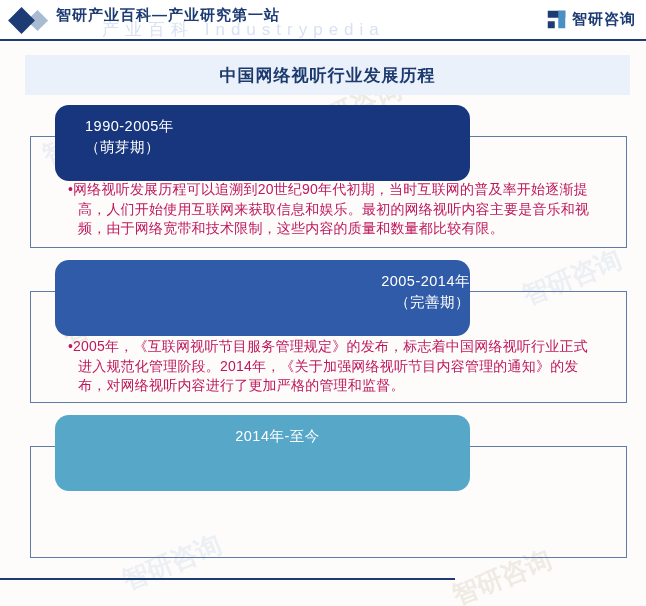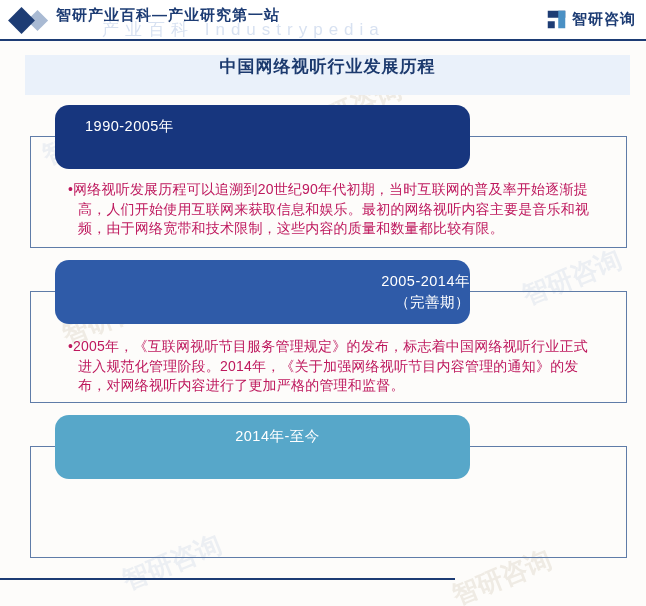--- a/index.html
+++ b/index.html
@@ -75,21 +75,21 @@
     color: #1d3c74;
     letter-spacing: 1px;
   }
 
   
   .banner {
     position: absolute;
     left: 25px; top: 55px;
     width: 605px; height: 40px;
     background: #eaf1fa;
-    display: flex; justify-content: center;
+    display: flex; align-items: center; justify-content: center;
   }
   .banner-title {
     font-size: 17px;
     font-weight: bold;
     color: #1c3a6e;
     letter-spacing: 1px;
   }
 
   
   .stage-box {
@@ -97,21 +97,21 @@
     left: 30px;
     width: 597px;
     height: 112px;
     border: 1px solid #5f7ca8;
     background: transparent;
   }
   .stage-pill {
     position: absolute;
     left: 55px;
     width: 415px;
-    height: 64px;
+    height: 76px;
     border-radius: 14px;
     color: #ffffff;
     padding: 11px 0 0 30px;
     z-index: 2;
   }
   .pill-line { font-size: 14.5px; line-height: 21px; letter-spacing: 0.5px; }
   .stage-body {
     position: absolute;
     left: 78px;
     width: 516px;
@@ -192,20 +192,21 @@
     </div>
   </div>
 
   <div class="banner">
     <span class="banner-title">中国网络视听行业发展历程</span>
   </div>
 
   <div class="stage-box box-1"></div>
   <div class="stage-pill pill-1" style="background-color: rgb(23, 54, 126);">
     <div class="pill-line">1990-2005年</div>
+    <div class="pill-line">（萌芽期）</div>
   </div>
   <div class="stage-body body-1">•网络视听发展历程可以追溯到20世纪90年代初期，当时互联网的普及率开始逐渐提高，人们开始使用互联网来获取信息和娱乐。最初的网络视听内容主要是音乐和视频，由于网络宽带和技术限制，这些内容的质量和数量都比较有限。</div>
 
   <div class="stage-box box-2"></div>
   <div class="stage-pill pill-2" style="background-color: rgb(47, 91, 168); text-align: right;">
     <div class="pill-line">2005-2014年</div>
     <div class="pill-line">（完善期）</div>
   </div>
   <div class="stage-body body-2">•2005年，《互联网视听节目服务管理规定》的发布，标志着中国网络视听行业正式进入规范化管理阶段。2014年，《关于加强网络视听节目内容管理的通知》的发布，对网络视听内容进行了更加严格的管理和监督。</div>
 

